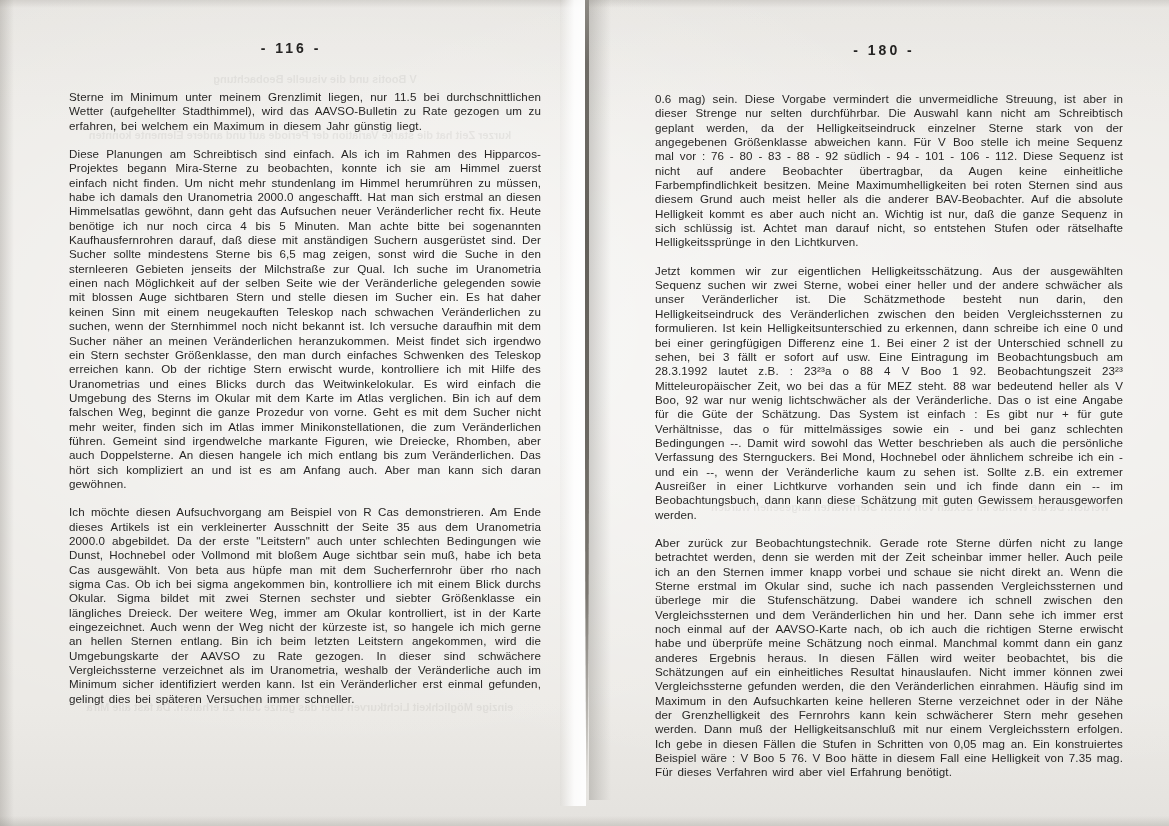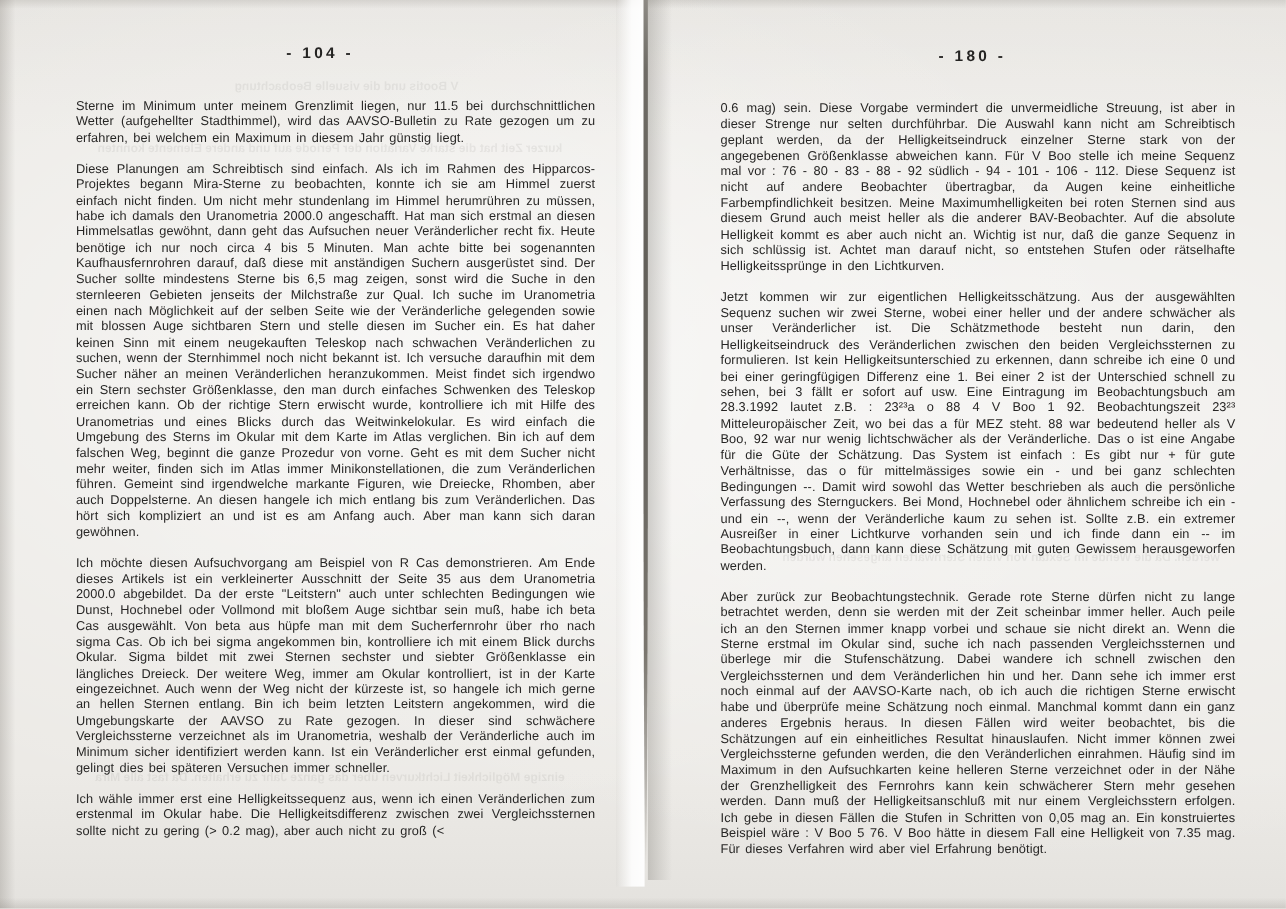--- a/index.html
+++ b/index.html
@@ -126,26 +126,25 @@
 <div class="gutter-highlight"></div>
 <div class="gutter-soft"></div>
 <div class="gutter-line"></div>
 
 <div class="bleed" style="left:150px; top:72px; width:330px;">V Bootis und die visuelle Beobachtung</div>
 <div class="bleed" style="left:80px; top:128px; width:440px;">kurzer Zeit hat die starke Variation der Periode auf und andere Elemente konnten</div>
 <div class="bleed" style="left:80px; top:700px; width:440px;">einzige Möglichkeit Lichtkurven über das ganze Jahr zu erhalten. Da fast alle Mira</div>
 <div class="bleed" style="left:700px; top:500px; width:420px;">werden. Da die Wende im Sextan von vielen Sternwarten angesehen wurden</div>
 
 <div class="page page-left">
-  <div class="page-header">-  104  -</div>
+  <div class="page-header">-  116  -</div>
   <div class="page-body">
     <p>Sterne im Minimum unter meinem Grenzlimit liegen, nur 11.5 bei durchschnittlichen Wetter (aufgehellter Stadthimmel), wird das AAVSO-Bulletin zu Rate gezogen um zu erfahren, bei welchem ein Maximum in diesem Jahr günstig liegt.</p>
     <p>Diese Planungen am Schreibtisch sind einfach. Als ich im Rahmen des Hipparcos-Projektes begann Mira-Sterne zu beobachten, konnte ich sie am Himmel zuerst einfach nicht finden. Um nicht mehr stundenlang im Himmel herumrühren zu müssen, habe ich damals den Uranometria 2000.0 angeschafft. Hat man sich erstmal an diesen Himmelsatlas gewöhnt, dann geht das Aufsuchen neuer Veränderlicher recht fix. Heute benötige ich nur noch circa 4 bis 5 Minuten. Man achte bitte bei sogenannten Kaufhausfernrohren darauf, daß diese mit anständigen Suchern ausgerüstet sind. Der Sucher sollte mindestens Sterne bis 6,5 mag zeigen, sonst wird die Suche in den sternleeren Gebieten jenseits der Milchstraße zur Qual. Ich suche im Uranometria einen nach Möglichkeit auf der selben Seite wie der Veränderliche gelegenden sowie mit blossen Auge sichtbaren Stern und stelle diesen im Sucher ein. Es hat daher keinen Sinn mit einem neugekauften Teleskop nach schwachen Veränderlichen zu suchen, wenn der Sternhimmel noch nicht bekannt ist. Ich versuche daraufhin mit dem Sucher näher an meinen Veränderlichen heranzukommen. Meist findet sich irgendwo ein Stern sechster Größenklasse, den man durch einfaches Schwenken des Teleskop erreichen kann. Ob der richtige Stern erwischt wurde, kontrolliere ich mit Hilfe des Uranometrias und eines Blicks durch das Weitwinkelokular. Es wird einfach die Umgebung des Sterns im Okular mit dem Karte im Atlas verglichen. Bin ich auf dem falschen Weg, beginnt die ganze Prozedur von vorne. Geht es mit dem Sucher nicht mehr weiter, finden sich im Atlas immer Minikonstellationen, die zum Veränderlichen führen. Gemeint sind irgendwelche markante Figuren, wie Dreiecke, Rhomben, aber auch Doppelsterne. An diesen hangele ich mich entlang bis zum Veränderlichen. Das hört sich kompliziert an und ist es am Anfang auch. Aber man kann sich daran gewöhnen.</p>
     <p>Ich möchte diesen Aufsuchvorgang am Beispiel von R Cas demonstrieren. Am Ende dieses Artikels ist ein verkleinerter Ausschnitt der Seite 35 aus dem Uranometria 2000.0 abgebildet. Da der erste "Leitstern" auch unter schlechten Bedingungen wie Dunst, Hochnebel oder Vollmond mit bloßem Auge sichtbar sein muß, habe ich beta Cas ausgewählt. Von beta aus hüpfe man mit dem Sucherfernrohr über rho nach sigma Cas. Ob ich bei sigma angekommen bin, kontrolliere ich mit einem Blick durchs Okular. Sigma bildet mit zwei Sternen sechster und siebter Größenklasse ein längliches Dreieck. Der weitere Weg, immer am Okular kontrolliert, ist in der Karte eingezeichnet. Auch wenn der Weg nicht der kürzeste ist, so hangele ich mich gerne an hellen Sternen entlang. Bin ich beim letzten Leitstern angekommen, wird die Umgebungskarte der AAVSO zu Rate gezogen. In dieser sind schwächere Vergleichssterne verzeichnet als im Uranometria, weshalb der Veränderliche auch im Minimum sicher identifiziert werden kann. Ist ein Veränderlicher erst einmal gefunden, gelingt dies bei späteren Versuchen immer schneller.</p>
-    <p>Ich wähle immer erst eine Helligkeitssequenz aus, wenn ich einen Veränderlichen zum erstenmal im Okular habe. Die Helligkeitsdifferenz zwischen zwei Vergleichssternen sollte nicht zu gering (&gt; 0.2 mag), aber auch nicht zu groß (&lt;</p>
   </div>
 </div>
 
 <div class="page page-right">
   <div class="page-header">-  180  -</div>
   <div class="page-body">
     <p>0.6 mag) sein. Diese Vorgabe vermindert die unvermeidliche Streuung, ist aber in dieser Strenge nur selten durchführbar. Die Auswahl kann nicht am Schreibtisch geplant werden, da der Helligkeitseindruck einzelner Sterne stark von der angegebenen Größenklasse abweichen kann. Für V Boo stelle ich meine Sequenz mal vor : 76 - 80 - 83 - 88 - 92 südlich - 94 - 101 - 106 - 112. Diese Sequenz ist nicht auf andere Beobachter übertragbar, da Augen keine einheitliche Farbempfindlichkeit besitzen. Meine Maximumhelligkeiten bei roten Sternen sind aus diesem Grund auch meist heller als die anderer BAV-Beobachter. Auf die absolute Helligkeit kommt es aber auch nicht an. Wichtig ist nur, daß die ganze Sequenz in sich schlüssig ist. Achtet man darauf nicht, so entstehen Stufen oder rätselhafte Helligkeitssprünge in den Lichtkurven.</p>
     <p>Jetzt kommen wir zur eigentlichen Helligkeitsschätzung. Aus der ausgewählten Sequenz suchen wir zwei Sterne, wobei einer heller und der andere schwächer als unser Veränderlicher ist. Die Schätzmethode besteht nun darin, den Helligkeitseindruck des Veränderlichen zwischen den beiden Vergleichssternen zu formulieren. Ist kein Helligkeitsunterschied zu erkennen, dann schreibe ich eine 0 und bei einer geringfügigen Differenz eine 1. Bei einer 2 ist der Unterschied schnell zu sehen, bei 3 fällt er sofort auf usw. Eine Eintragung im Beobachtungsbuch am 28.3.1992 lautet z.B. : 23²³a o 88 4 V Boo 1 92. Beobachtungszeit 23²³ Mitteleuropäischer Zeit, wo bei das a für MEZ steht. 88 war bedeutend heller als V Boo, 92 war nur wenig lichtschwächer als der Veränderliche. Das o ist eine Angabe für die Güte der Schätzung. Das System ist einfach : Es gibt nur + für gute Verhältnisse, das o für mittelmässiges sowie ein - und bei ganz schlechten Bedingungen --. Damit wird sowohl das Wetter beschrieben als auch die persönliche Verfassung des Sternguckers. Bei Mond, Hochnebel oder ähnlichem schreibe ich ein - und ein --, wenn der Veränderliche kaum zu sehen ist. Sollte z.B. ein extremer Ausreißer in einer Lichtkurve vorhanden sein und ich finde dann ein -- im Beobachtungsbuch, dann kann diese Schätzung mit guten Gewissem herausgeworfen werden.</p>
     <p>Aber zurück zur Beobachtungstechnik. Gerade rote Sterne dürfen nicht zu lange betrachtet werden, denn sie werden mit der Zeit scheinbar immer heller. Auch peile ich an den Sternen immer knapp vorbei und schaue sie nicht direkt an. Wenn die Sterne erstmal im Okular sind, suche ich nach passenden Vergleichssternen und überlege mir die Stufenschätzung. Dabei wandere ich schnell zwischen den Vergleichssternen und dem Veränderlichen hin und her. Dann sehe ich immer erst noch einmal auf der AAVSO-Karte nach, ob ich auch die richtigen Sterne erwischt habe und überprüfe meine Schätzung noch einmal. Manchmal kommt dann ein ganz anderes Ergebnis heraus. In diesen Fällen wird weiter beobachtet, bis die Schätzungen auf ein einheitliches Resultat hinauslaufen. Nicht immer können zwei Vergleichssterne gefunden werden, die den Veränderlichen einrahmen. Häufig sind im Maximum in den Aufsuchkarten keine helleren Sterne verzeichnet oder in der Nähe der Grenzhelligkeit des Fernrohrs kann kein schwächerer Stern mehr gesehen werden. Dann muß der Helligkeitsanschluß mit nur einem Vergleichsstern erfolgen. Ich gebe in diesen Fällen die Stufen in Schritten von 0,05 mag an. Ein konstruiertes Beispiel wäre : V Boo 5 76. V Boo hätte in diesem Fall eine Helligkeit von 7.35 mag. Für dieses Verfahren wird aber viel Erfahrung benötigt.</p>
   </div>

